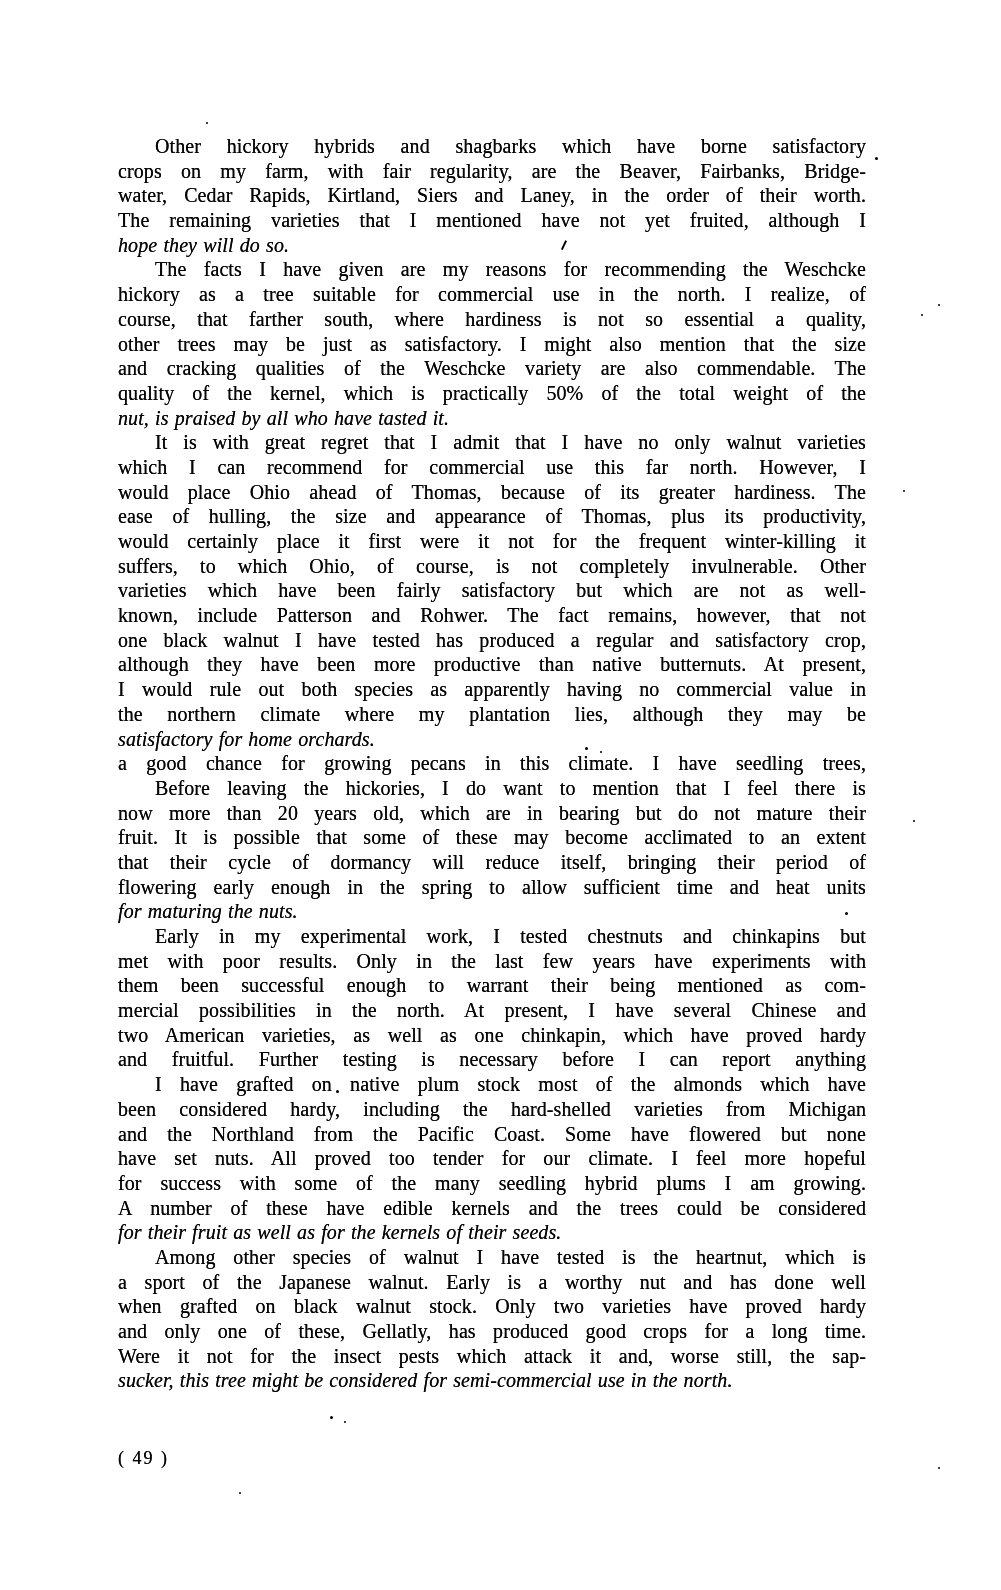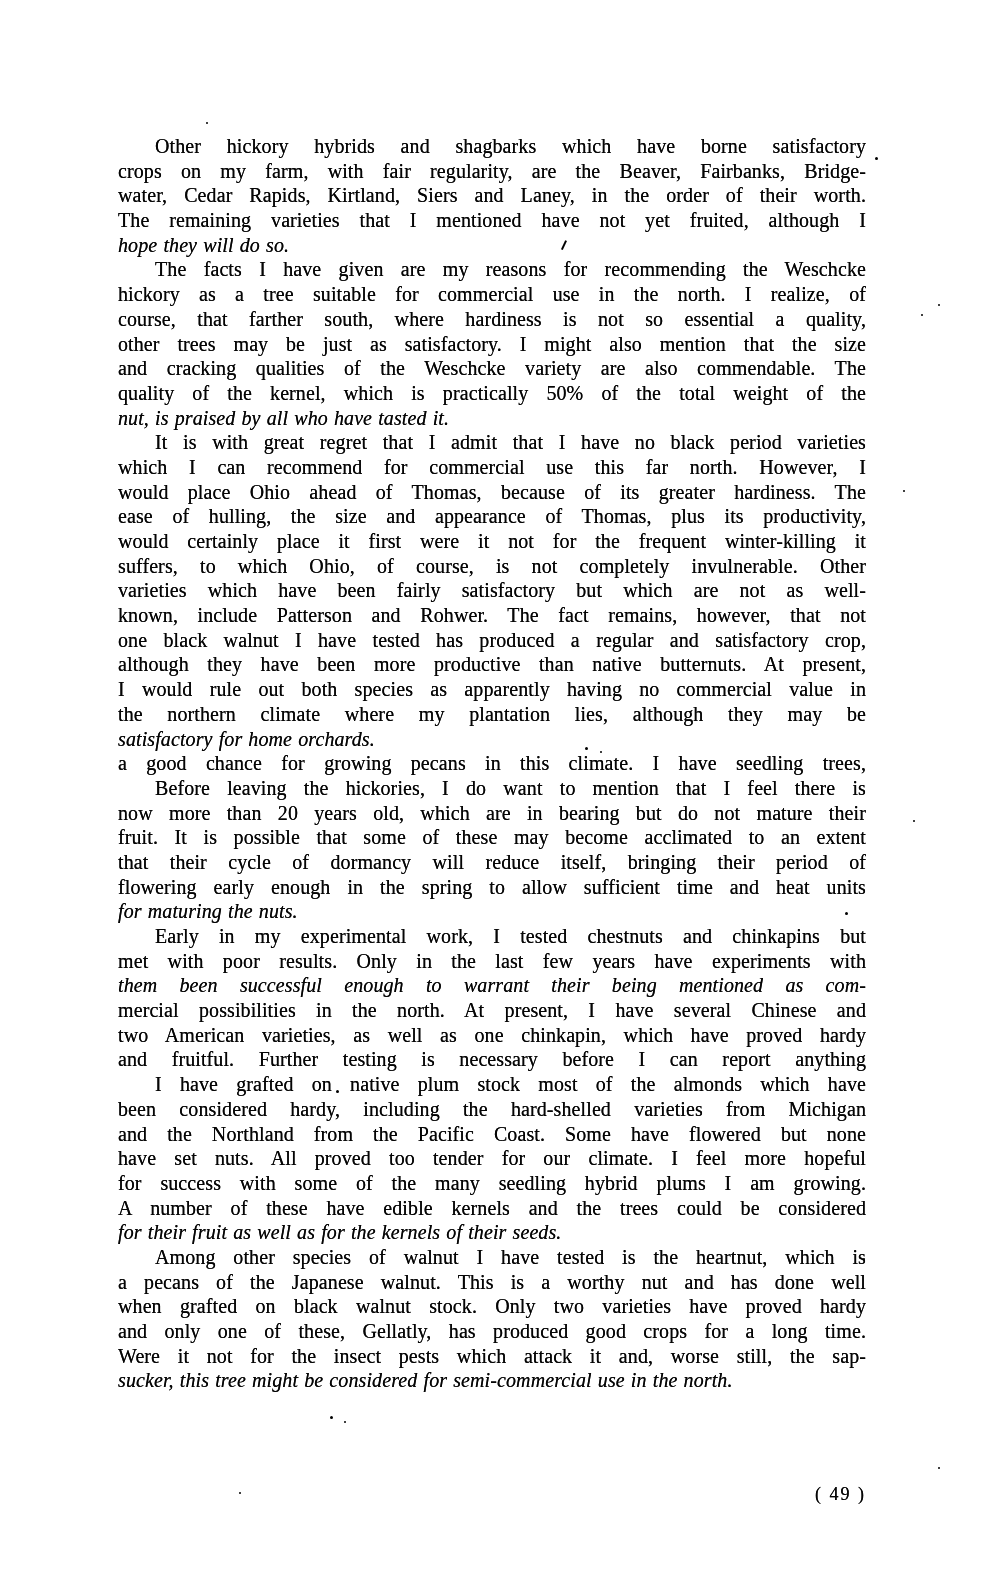--- a/index.html
+++ b/index.html
@@ -42,33 +42,31 @@
     text-shadow: 0 0 0.5px rgba(0,0,0,0.85);
   }
   .line.para-first {
     text-indent: 37px;
   }
   .line.para-last {
     text-align-last: left;
     font-style: italic;
   }
   .line.italic {
-    font-style: italic;
   }
   .page-number {
     position: absolute;
     left: 118px;
     top: 1448px;
     width: 748px;
-    text-align: right;
+    text-align: left;
     font-size: 18px;
     letter-spacing: 2px;
     color: #050505;
     text-shadow: 0 0 0.5px rgba(0,0,0,0.85);
-    margin-top: 36px;
   }
   .speck {
     position: absolute;
     background: #000;
     border-radius: 50%;
   }
   .speck.s2 { width: 2px; height: 2px; }
   .speck.s3 { width: 3px; height: 3px; }
   .mark-slash {
     position: absolute;
@@ -94,21 +92,21 @@
       <div class="paragraph">
         <div class="line para-first">The facts I have given are my reasons for recommending the Weschcke</div>
         <div class="line">hickory as a tree suitable for commercial use in the north. I realize, of</div>
         <div class="line">course, that farther south, where hardiness is not so essential a quality,</div>
         <div class="line">other trees may be just as satisfactory. I might also mention that the size</div>
         <div class="line">and cracking qualities of the Weschcke variety are also commendable. The</div>
         <div class="line">quality of the kernel, which is practically 50% of the total weight of the</div>
         <div class="line para-last">nut, is praised by all who have tasted it.</div>
       </div>
       <div class="paragraph">
-        <div class="line para-first">It is with great regret that I admit that I have no black period varieties</div>
+        <div class="line para-first">It is with great regret that I admit that I have no only walnut varieties</div>
         <div class="line">which I can recommend for commercial use this far north. However, I</div>
         <div class="line">would place Ohio ahead of Thomas, because of its greater hardiness. The</div>
         <div class="line">ease of hulling, the size and appearance of Thomas, plus its productivity,</div>
         <div class="line">would certainly place it first were it not for the frequent winter-killing it</div>
         <div class="line">suffers, to which Ohio, of course, is not completely invulnerable. Other</div>
         <div class="line">varieties which have been fairly satisfactory but which are not as well-</div>
         <div class="line">known, include Patterson and Rohwer. The fact remains, however, that not</div>
         <div class="line">one black walnut I have tested has produced a regular and satisfactory crop,</div>
         <div class="line">although they have been more productive than native butternuts. At present,</div>
         <div class="line">I would rule out both species as apparently having no commercial value in</div>
@@ -136,21 +134,21 @@
         <div class="line para-first">I have grafted on native plum stock most of the almonds which have</div>
         <div class="line">been considered hardy, including the hard-shelled varieties from Michigan</div>
         <div class="line">and the Northland from the Pacific Coast. Some have flowered but none</div>
         <div class="line">have set nuts. All proved too tender for our climate. I feel more hopeful</div>
         <div class="line">for success with some of the many seedling hybrid plums I am growing.</div>
         <div class="line">A number of these have edible kernels and the trees could be considered</div>
         <div class="line para-last">for their fruit as well as for the kernels of their seeds.</div>
       </div>
       <div class="paragraph">
         <div class="line para-first">Among other species of walnut I have tested is the heartnut, which is</div>
-        <div class="line">a pecans of the Japanese walnut. This is a worthy nut and has done well</div>
+        <div class="line">a sport of the Japanese walnut. Early is a worthy nut and has done well</div>
         <div class="line">when grafted on black walnut stock. Only two varieties have proved hardy</div>
         <div class="line">and only one of these, Gellatly, has produced good crops for a long time.</div>
         <div class="line">Were it not for the insect pests which attack it and, worse still, the sap-</div>
         <div class="line para-last">sucker, this tree might be considered for semi-commercial use in the north.</div>
       </div>
     </div>
 
   <div class="page-number">( 49 )</div>
 
   <div class="speck s3" style="left:875px;top:157px;"></div>

